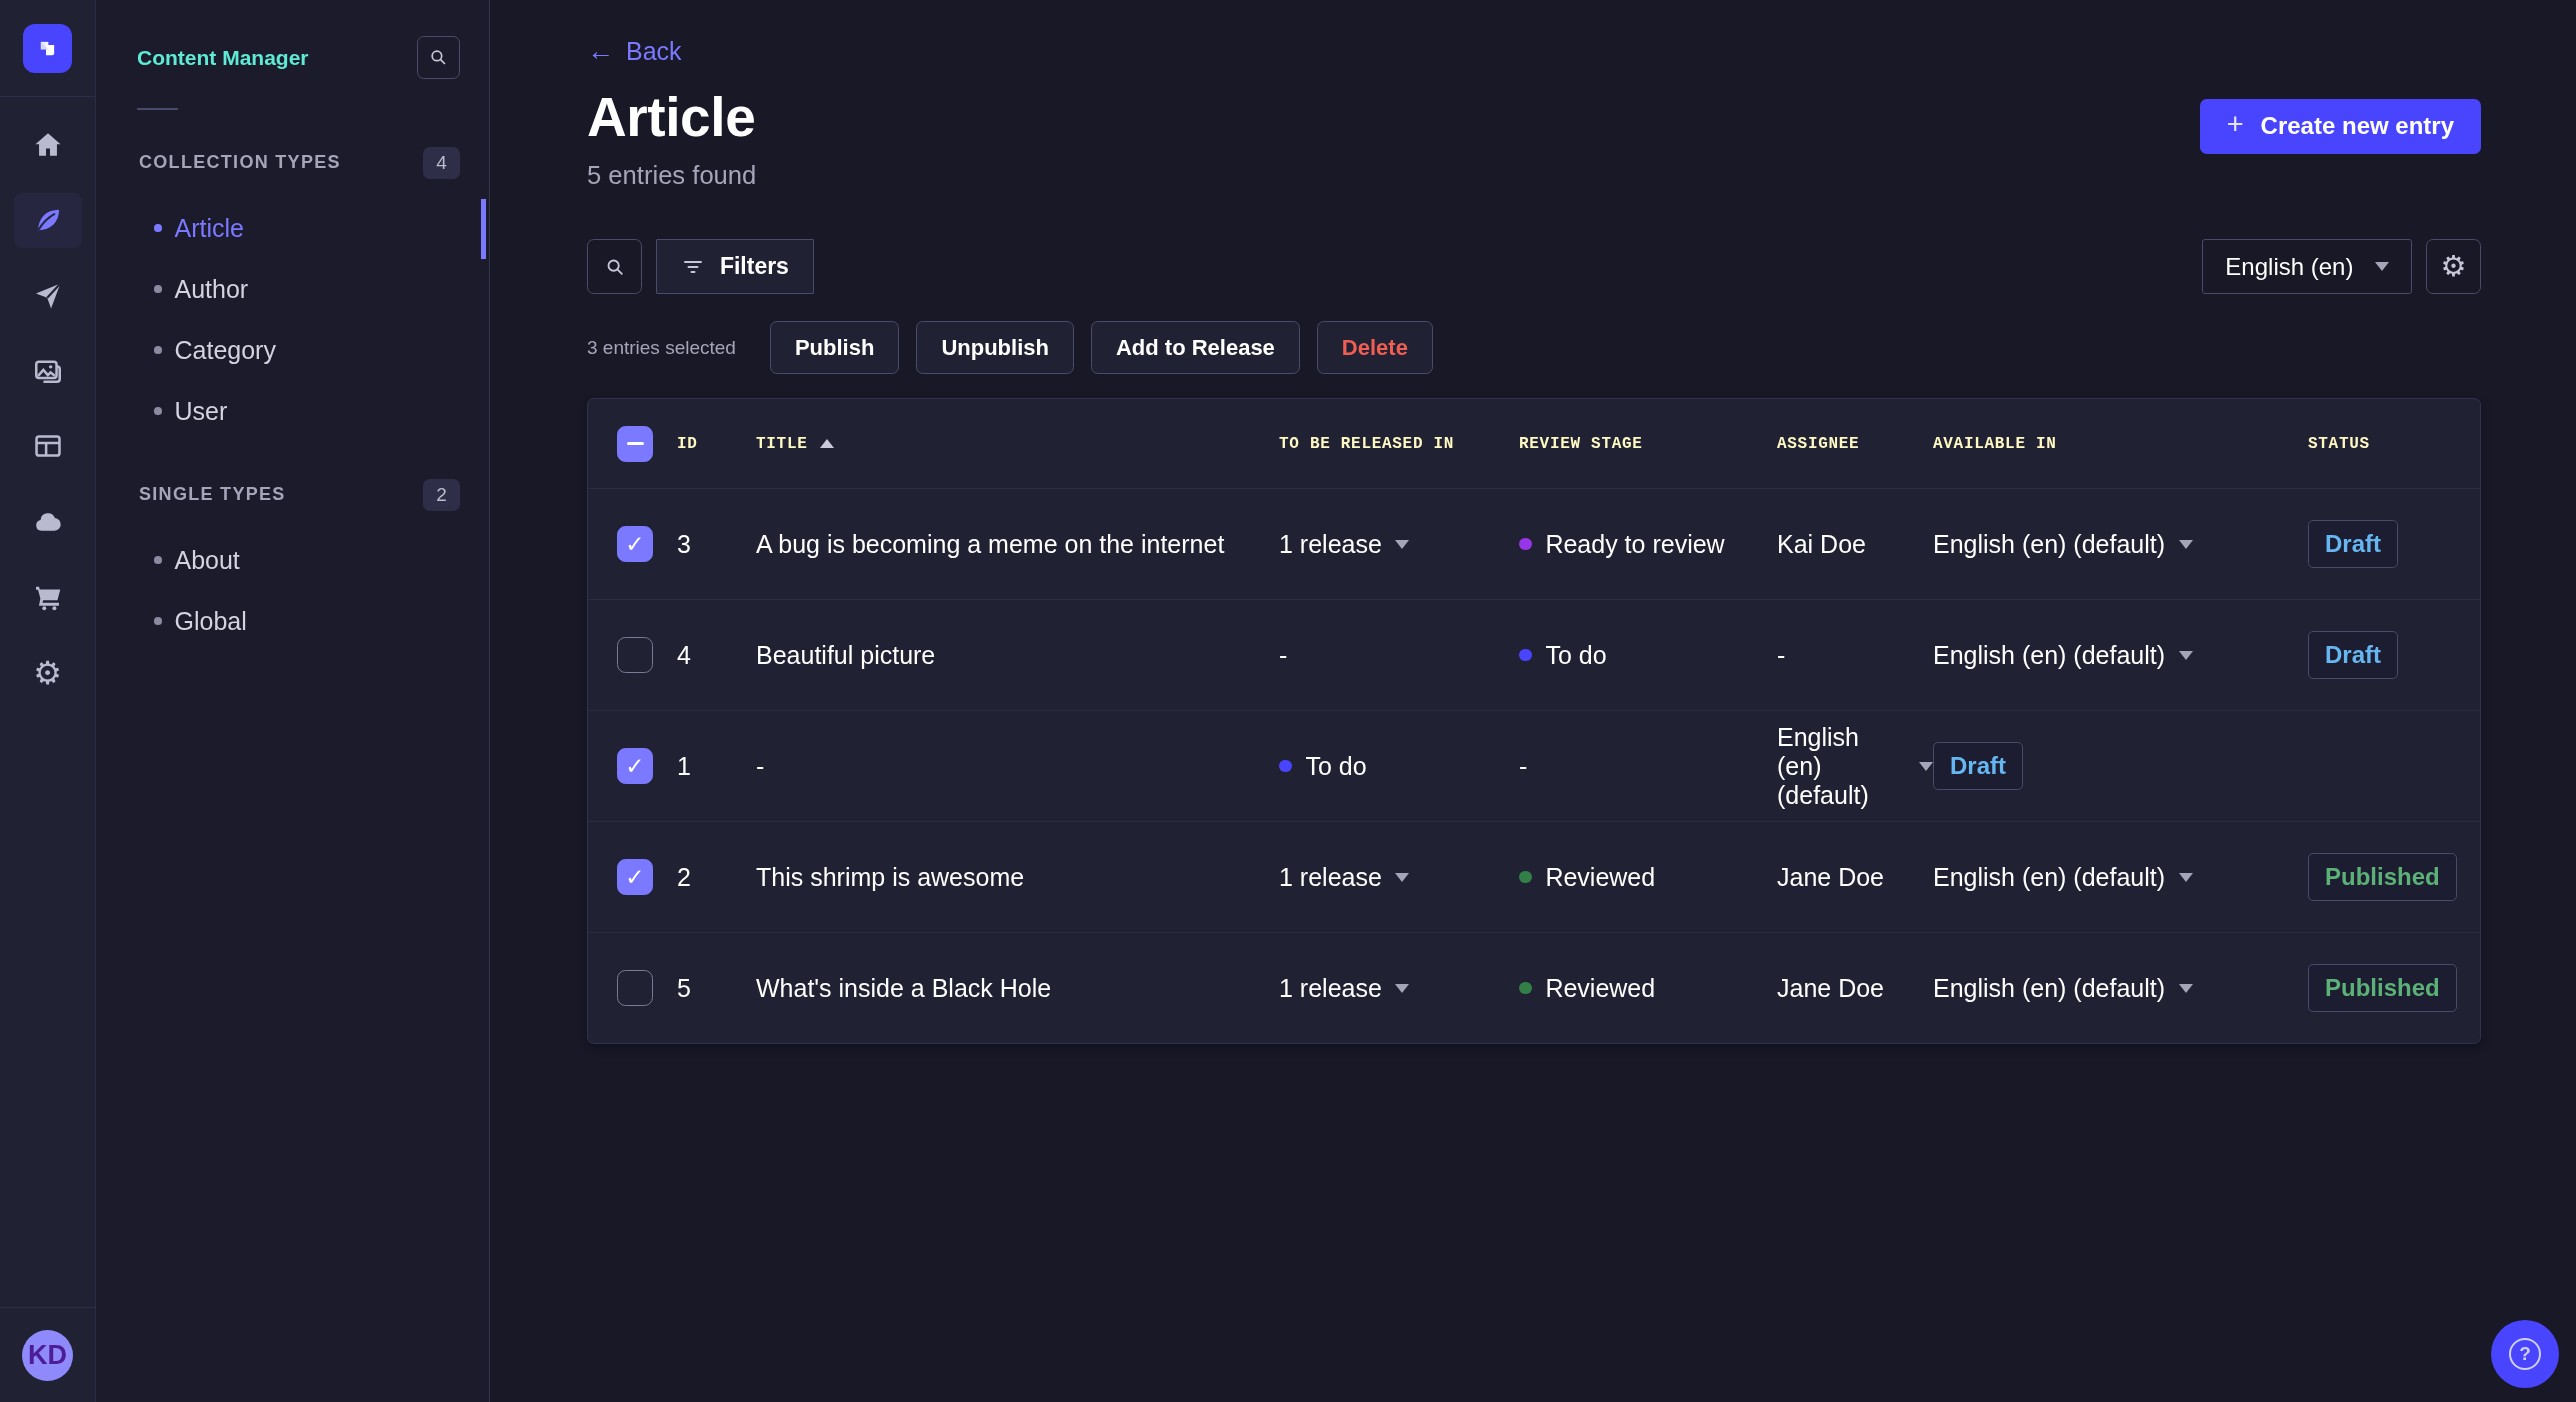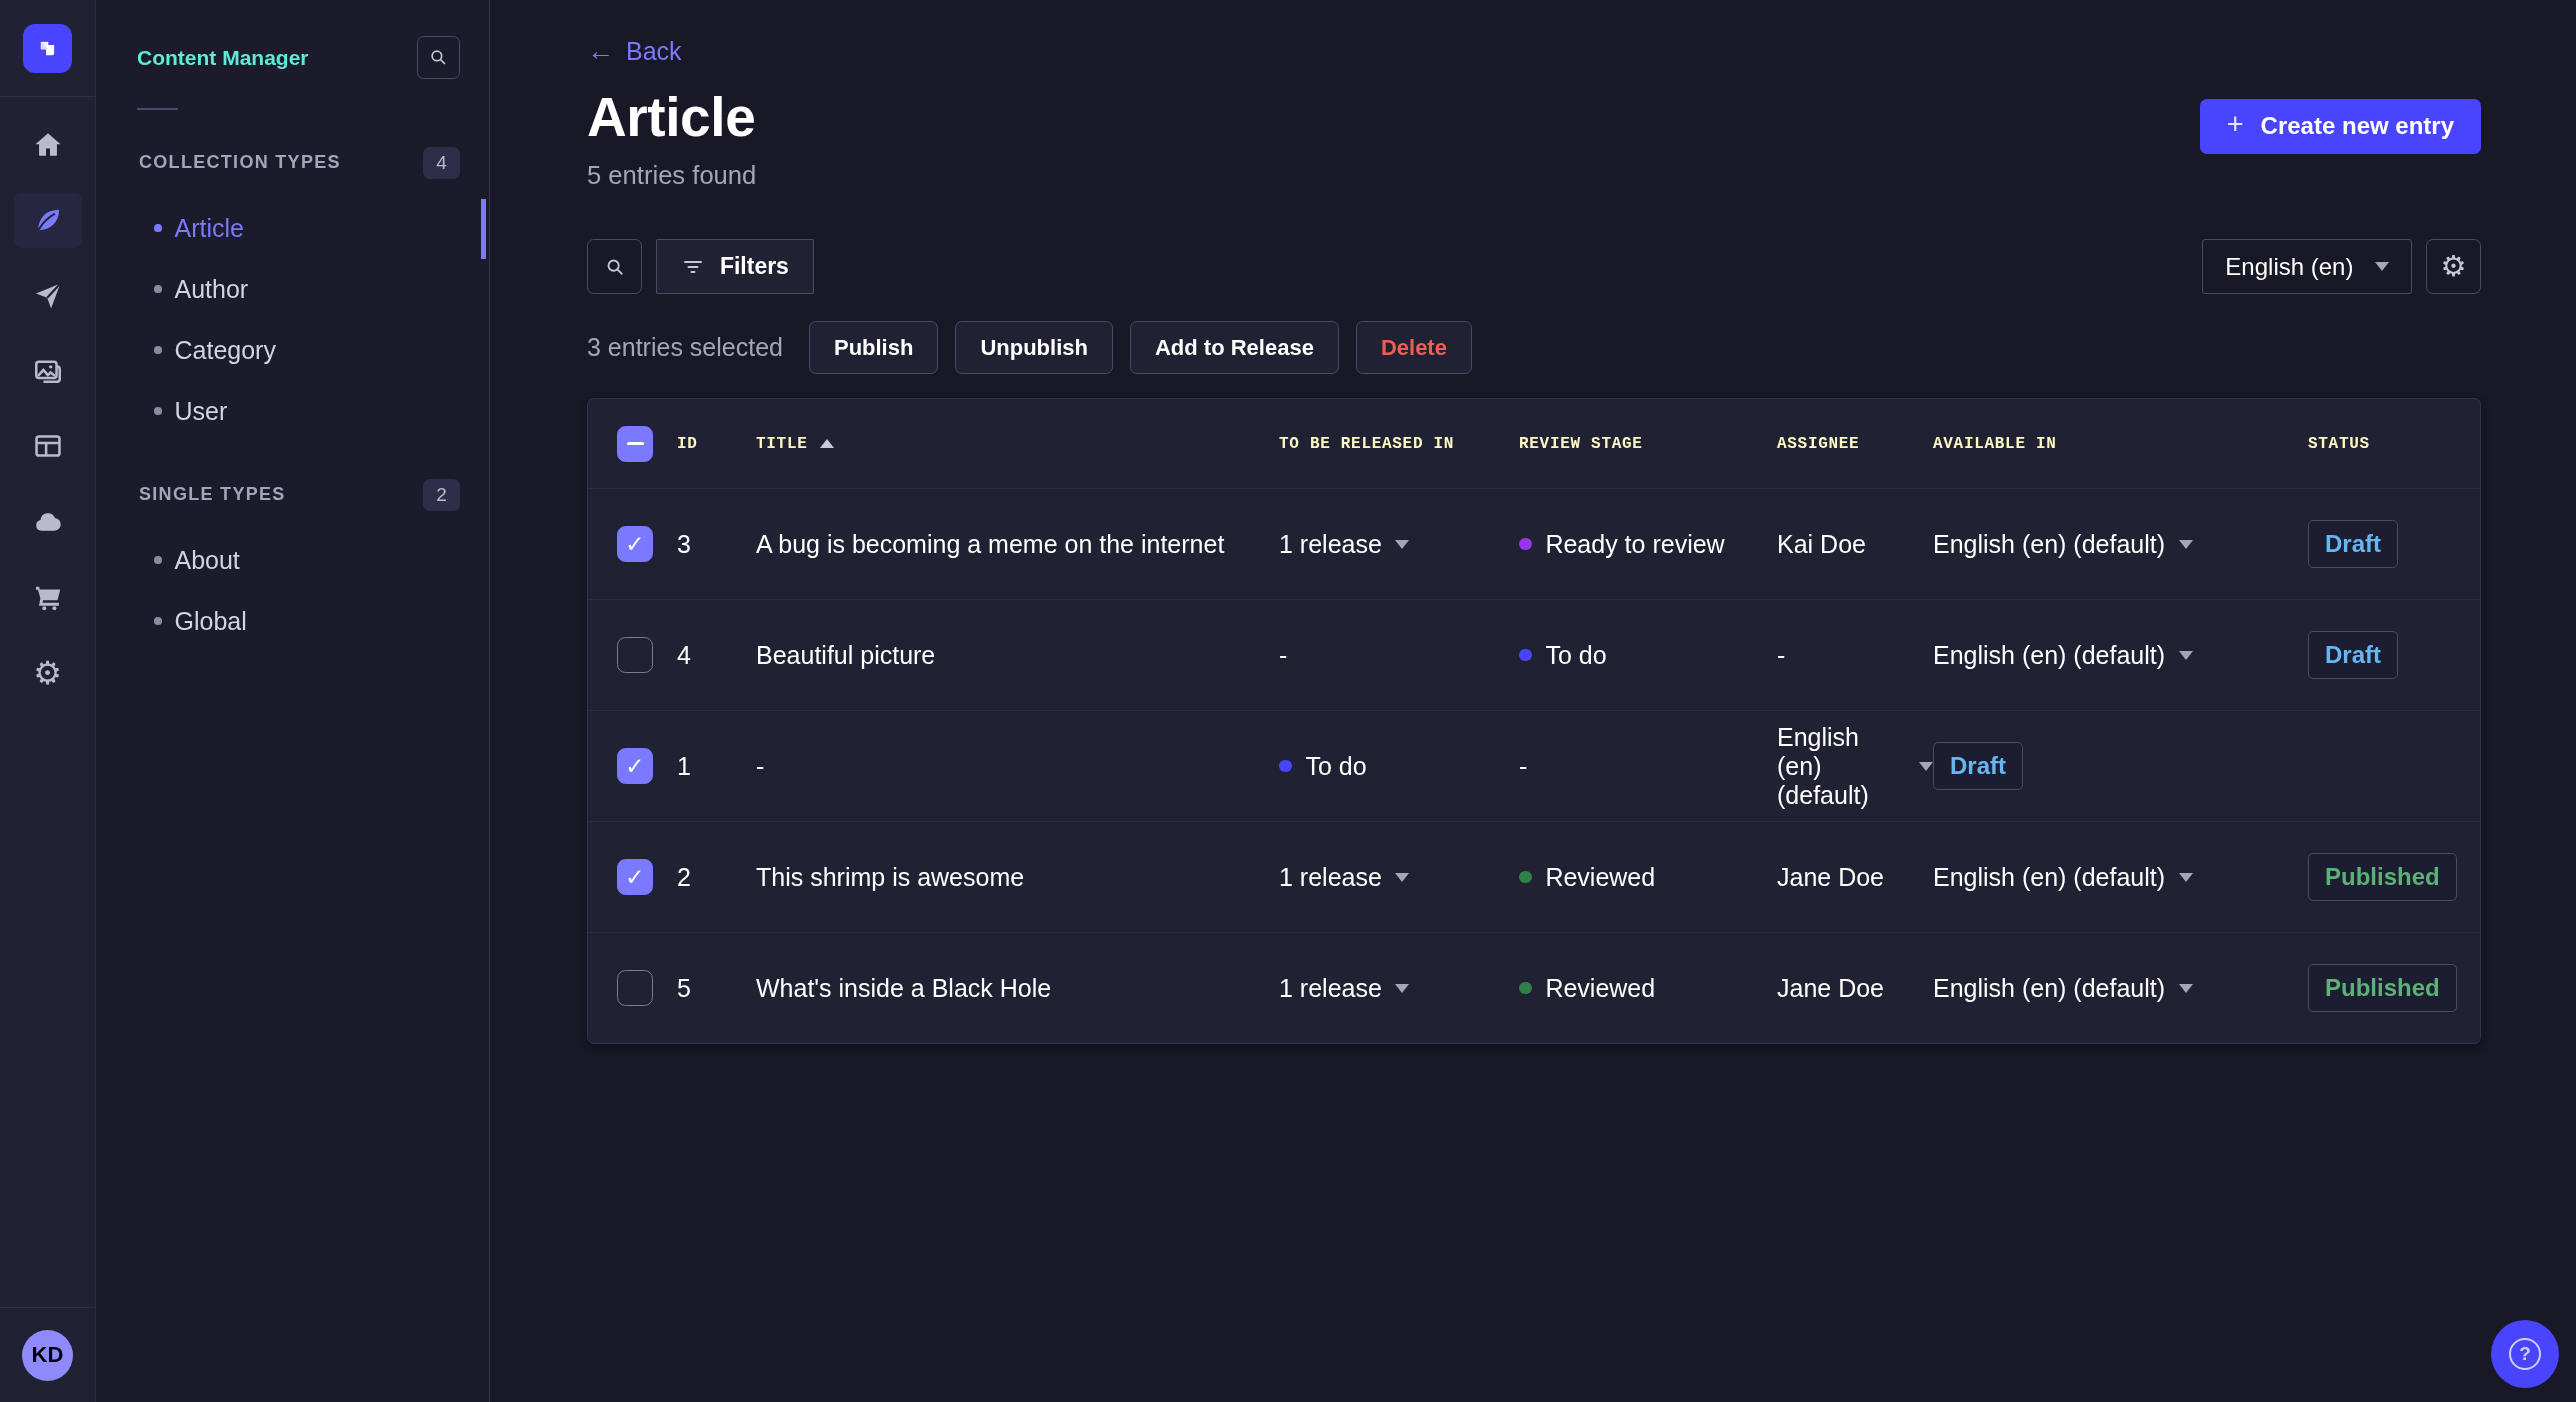--- a/index.html
+++ b/index.html
@@ -24,22 +24,22 @@
   .logo-box { width:49px; height:49px; border-radius:12px; background:#4945ff;
     display:flex; align-items:center; justify-content:center; }
   .nav-icons { display:flex; flex-direction:column; align-items:center; padding-top:20.4px; gap:20.4px; }
   .nav-icon { width:68px; height:55px; border-radius:8.5px; display:flex; align-items:center; justify-content:center;
     color:#b9b9cf; }
   .nav-icon svg { width:32px; height:32px; }
   .nav-icon .glyph { font-size:32px; line-height:1; }
   .nav-icon.active { background:#262640; color:#7b79ff; }
   .nav-bottom { margin-top:auto; width:100%; border-top:0.9px solid #2e2e48; height:95px;
     display:flex; align-items:center; justify-content:center; }
-  .avatar { width:51px; height:51px; border-radius:50%; background:#8e8afc; color:#000000;
-    font-size:22px; font-weight:700; display:flex; align-items:center; justify-content:center; cursor:pointer; }
+  .avatar { width:51px; height:51px; border-radius:50%; background:#8e8afc; color:#4c1d95;
+    font-size:27px; font-weight:700; display:flex; align-items:center; justify-content:center; cursor:pointer; }
 
   
   .subnav {
     width:394px; height:100%; background:#1b1b2b; border-right:0.9px solid #33334d;
     flex-shrink:0; position:relative;
   }
   .subnav-header { padding:36px 29px 0 41px; display:flex; align-items:center; justify-content:space-between; }
   .subnav-title { font-size:21px; font-weight:700; color:#5eead4; }
   .icon-btn {
     border:0.9px solid #4a4a6a; border-radius:6.8px; background:transparent;
@@ -75,21 +75,21 @@
   .toolbar-row { margin-top:49px; display:flex; justify-content:space-between; align-items:center; }
   .toolbar-left, .toolbar-right { display:flex; align-items:center; gap:13.6px; }
   .icon-btn.square { width:55px; height:55px; }
   .tertiary-btn { background:#212134; border:0.9px solid #4a4a6a; border-radius:1px; height:55px;
     padding:0 24px; display:flex; align-items:center; gap:15.3px; font-size:23px; font-weight:700; color:#ffffff; }
   .select-btn { background:transparent; border:0.9px solid #4a4a6a; border-radius:3px; height:55px;
     padding:0 22px; display:flex; align-items:center; gap:22px; font-size:24px; color:#ffffff; }
   .gear-glyph { font-size:29px; line-height:1; color:#c6c6d8; }
 
   .selection-row { margin-top:27px; display:flex; align-items:center; gap:17px; }
-  .selection-text { font-size:25px; color:#a5a5ba; margin-right:9px; }
+  .selection-text { font-size:19px; color:#a5a5ba; margin-right:17px; }
   .action-btn { background:#212134; border:0.9px solid #4a4a6a; border-radius:6.8px; height:53px;
     padding:0 24px; font-size:22px; font-weight:700; color:#ffffff; }
   .action-btn.danger { color:#ee5e52; }
 
   
   .table-card { margin-top:24px; background:#212134; border:0.9px solid #32324d; border-radius:6.8px;
     box-shadow:0 3.4px 8.5px rgba(3,3,20,0.35); overflow:hidden; }
   .thead, .trow { display:grid; grid-template-columns:60px 79px 523px 240px 258px 156px 375px 1fr;
     align-items:center; padding-left:29px; }
   .thead { height:89px; }

